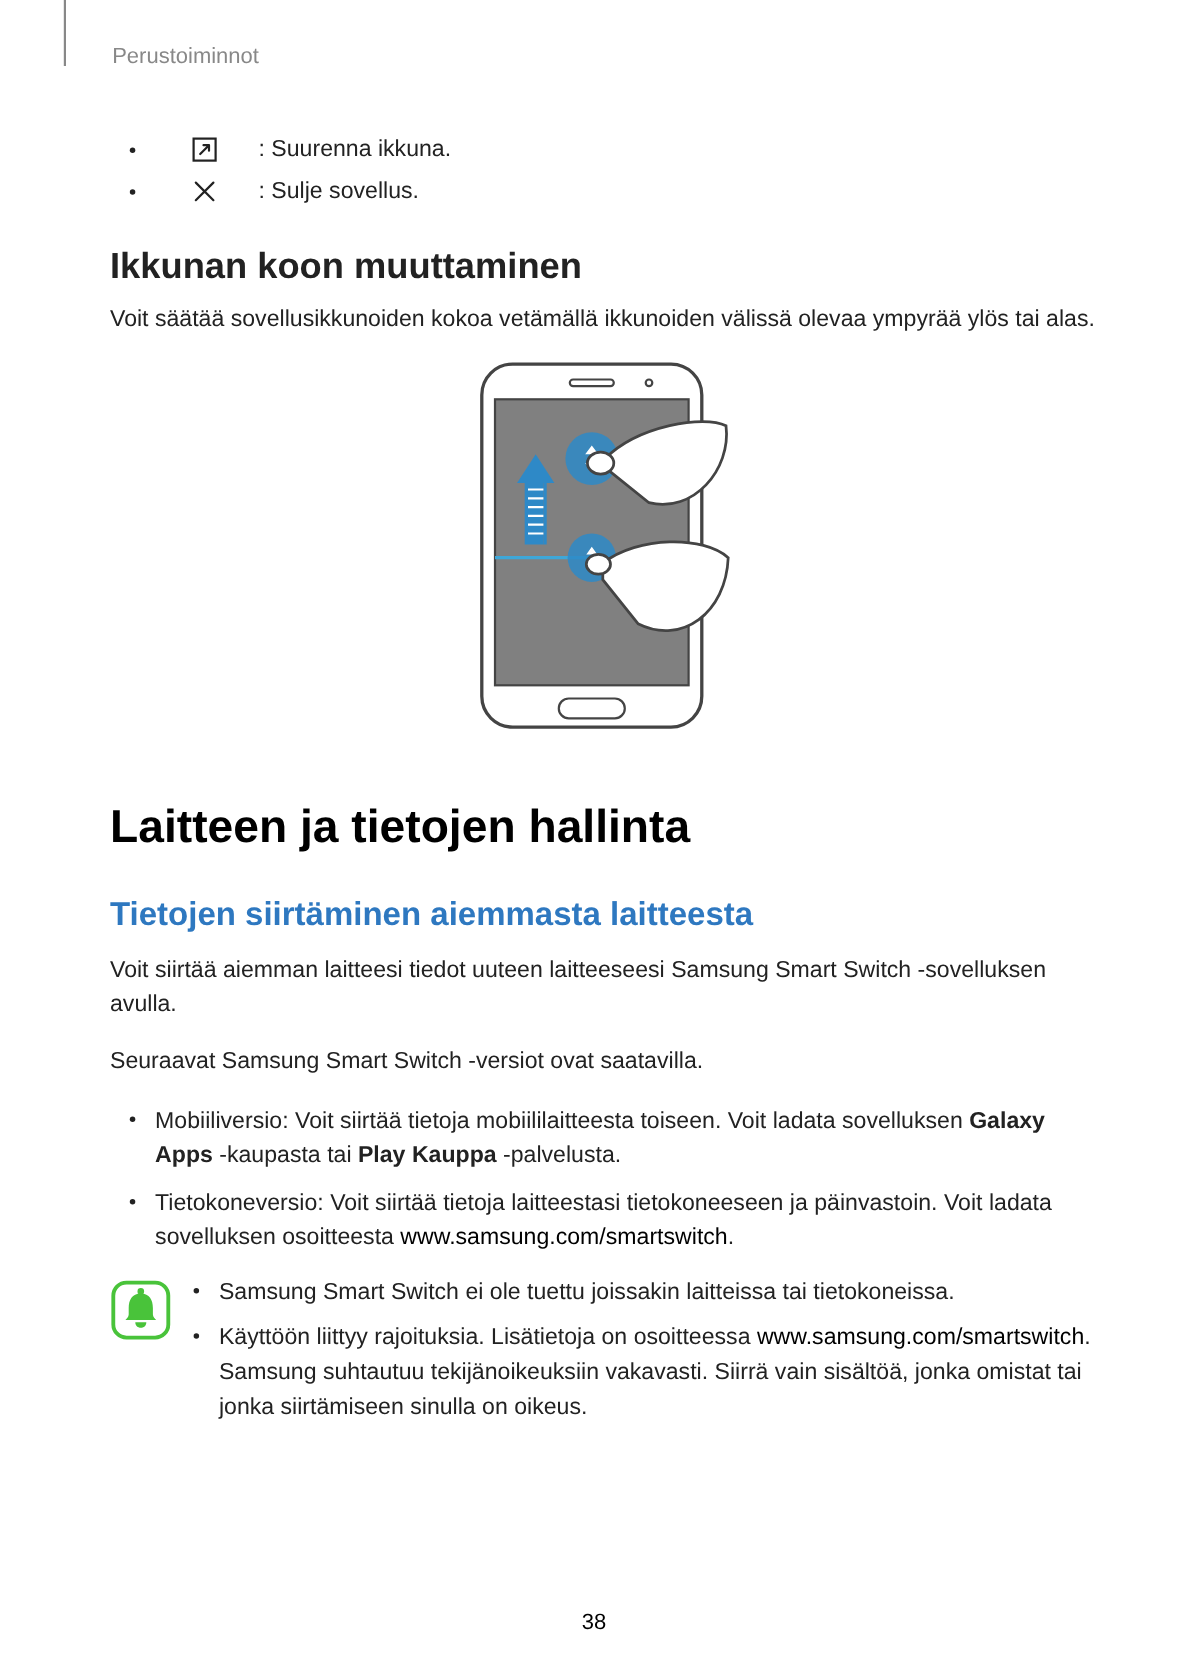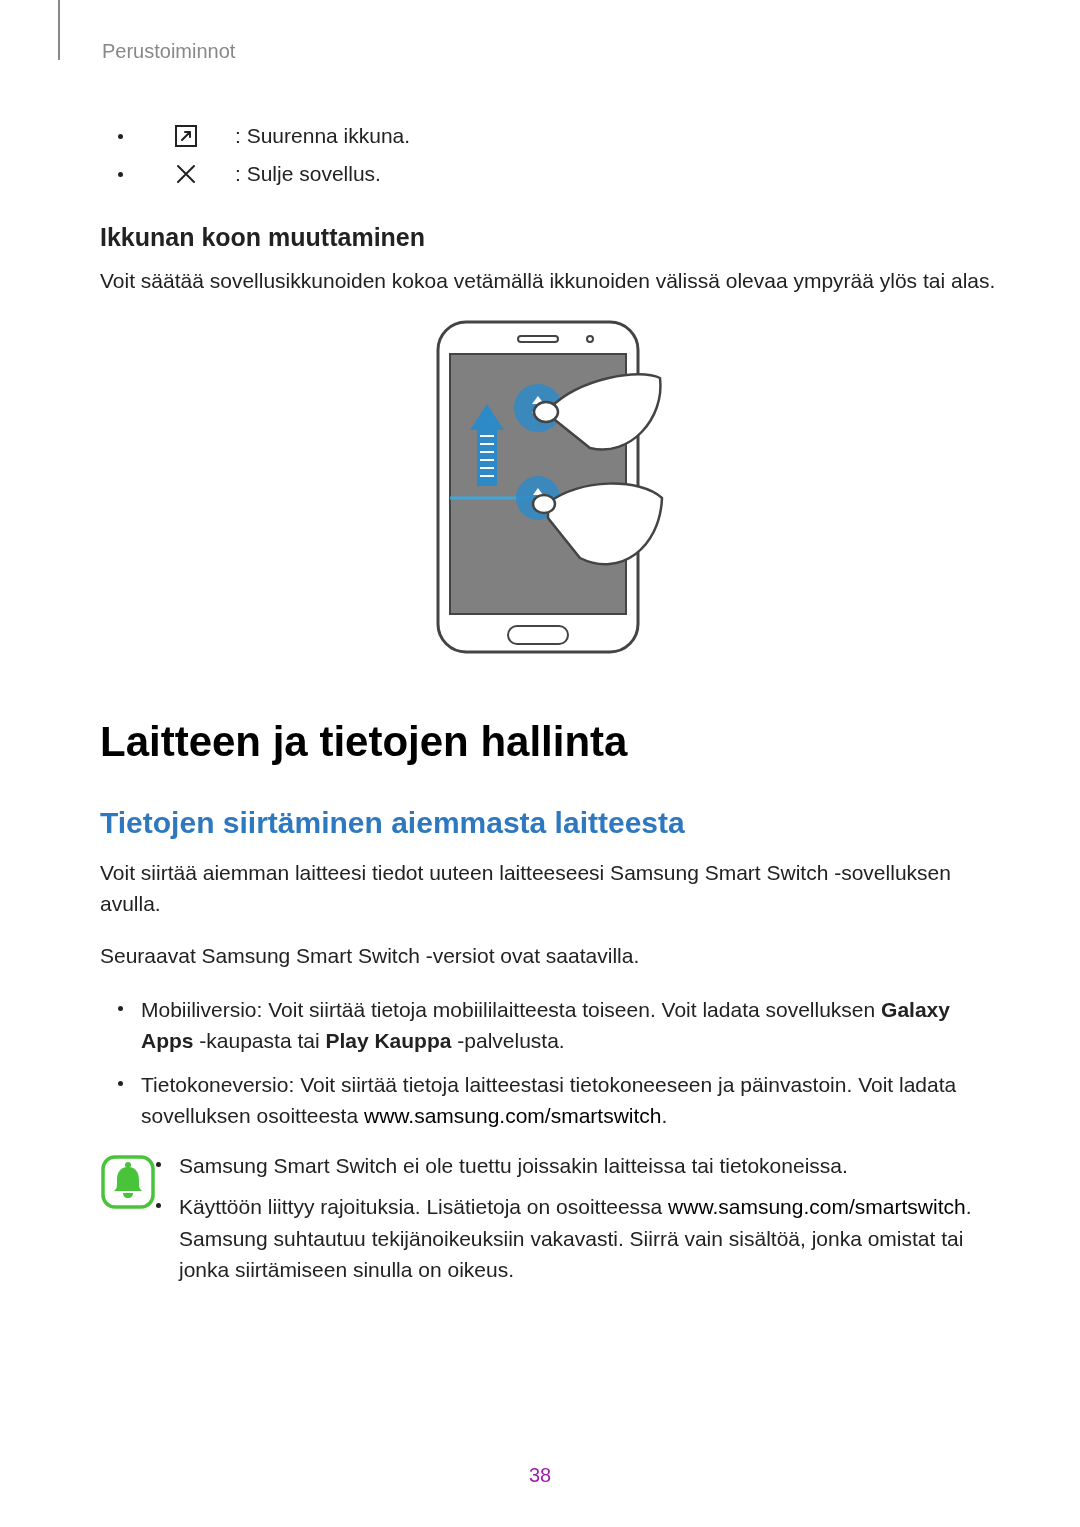--- a/index.html
+++ b/index.html
@@ -36,43 +36,43 @@
   margin-bottom: 12px;
   gap: 32px;
 }
 .dot { width: 5px; height: 5px; background: #222; border-radius: 50%; margin-right: 18px; flex-shrink:0; }
 .icon-box {
   width: 26px; height: 26px;
   display: inline-flex;
   align-items: center; justify-content: center;
   margin-right: 4px;
 }
-.h3 { font-weight: 700; font-size: 25px; margin-bottom: 14px; }
+.h3 { font-weight: 700; font-size: 33px; margin-bottom: 14px; }
 .body-text { font-size: 21px; line-height: 1.45; margin-bottom: 22px; }
 .illustration { display:flex; justify-content:center; margin: 8px 0 60px 0; }
 .h1 { color: #000000; font-weight: 700; font-size: 42px; margin-bottom: 40px; }
 .h2 { color: #2e78c0; font-weight: 600; font-size: 30px; margin-bottom: 18px; margin-top: 36px; }
 .body-list { margin-left: 18px; margin-bottom: 18px; }
 .body-list-item {
   display:flex; font-size:21px; line-height:1.5; margin-bottom: 12px;
 }
 .body-list-item .dot { margin-top: 12px; }
-.note-row { display:flex; align-items:flex-start; margin-top: 4px; }
+.note-row { display:flex; align-items:flex-start; gap: 20px; margin-top: 4px; }
 .note-icon-wrap { flex-shrink:0; margin-top: 4px; }
 .note-list { flex:1; }
 .note-list .body-list-item { margin-bottom: 10px; }
 .link { color: #000000; }
 .bold { font-weight: 700; }
 .page-number {
   position: absolute;
   bottom: 40px;
   left: 0; right: 0;
   text-align: center;
   font-size: 20px;
-  color: #a21caf;
+  color: #000000;
 }
 </style>
 </head>
 <body>
 
 <div class="left-margin-line"></div>
 
 <div class="page">
 
   <div class="header-breadcrumb">Perustoiminnot</div>

